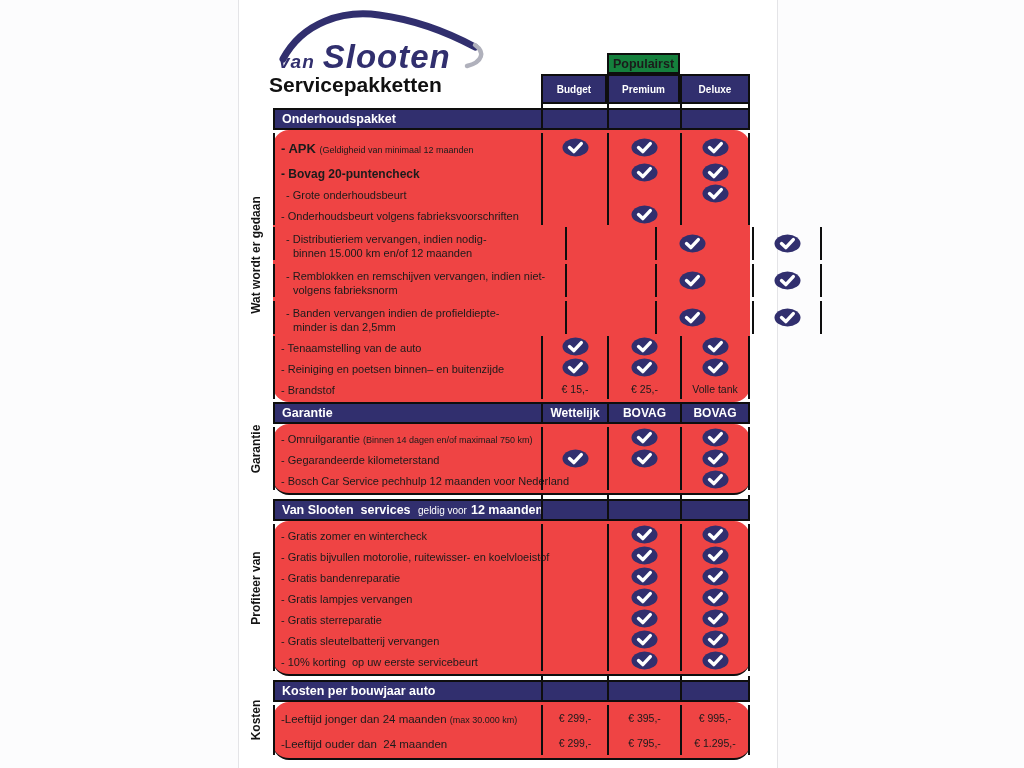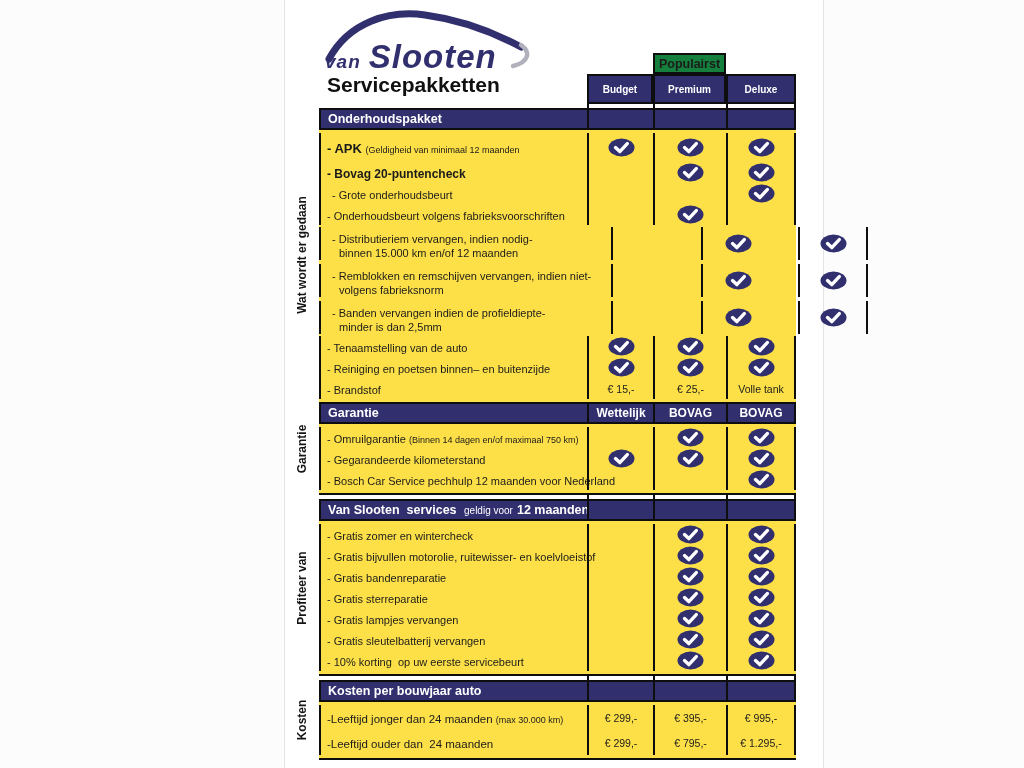--- a/index.html
+++ b/index.html
@@ -1,31 +1,31 @@
 <!DOCTYPE html>
 <html style="--navy: #312f6e; --line: #0e0e0e;"><head>
 <meta charset="utf-8">
 <style>
   * { margin:0; padding:0; box-sizing:border-box; }
   :root { --navy:#312f6e; --line:#0e0e0e; --ink:#1b1b1b; }
   html,body { width:1024px; height:768px; overflow:hidden; }
   body { background:#fcfcfd; font-family:"Liberation Sans", sans-serif; color:var(--ink); position:relative; }
 
   .sheet { position:absolute; left:238px; top:0; width:540px; height:768px; background:#fff;
-           border-left:1px solid #e4e4e7; border-right:1px solid #e4e4e7;margin-left:46px; }
+           border-left:1px solid #e4e4e7; border-right:1px solid #e4e4e7; }
 
   
   .logo { position:absolute; left:38px; top:4px; width:212px; height:72px; }
   .logo svg { position:absolute; left:0; top:0; }
   .logo-text { position:absolute; left:2px; bottom:0; display:flex; align-items:baseline; gap:8px;
                color:var(--navy); font-style:italic; font-weight:bold; }
   .logo-van { font-size:19px; letter-spacing:1px; }
   .logo-slooten { font-size:33px; letter-spacing:1px; }
 
-  .title { position:absolute; left:42px; top:73px; font-size:21px; font-weight:bold; color:#101010; z-index:2; }
+  .title { position:absolute; left:30px; top:73px; font-size:21px; font-weight:bold; color:#101010; z-index:2; }
 
   
   .table { position:absolute; left:34px; top:53px; width:477px; }
   .grid-row { display:grid; grid-template-columns:268px 66px 73px 70px; }
 
   .pop-row { height:21px; }
   .pop-box { border:2px solid var(--line); background:#15803d; font-weight:bold; font-size:12.5px;
              display:flex; align-items:center; justify-content:center; height:21px; }
 
   .hdr-cell { background:var(--navy); border:2px solid var(--line); color:#fff; font-weight:bold;
@@ -36,21 +36,21 @@
   .gap-cell.last { border-right:2px solid var(--line); }
 
   .band-row { background:var(--navy); border-top:2px solid var(--line); border-bottom:2px solid var(--line); height:22px; }
   .band-label { border-left:2px solid var(--line); color:#fff; display:flex; align-items:center; padding-left:7px; gap:4px; white-space:pre; }
   .band-label .b { font-weight:bold; font-size:12.5px; }
   .band-label .s { font-size:10px; }
   .band-col { border-left:2px solid var(--line); color:#fff; font-weight:bold; font-size:12px;
               display:flex; align-items:center; justify-content:center; }
   .band-col.last { border-right:2px solid var(--line); }
 
-  .body { padding:3px 0; background:#fde047; }
+  .body { padding:3px 0; background:#ef4444;border-radius:16px; }
   .body.closed { border-bottom:2px solid var(--line); }
   .t-row { min-height:21px; }
   .t-row .desc-cell { border-left:2px solid var(--line); padding-left:6px; display:flex; flex-direction:column; justify-content:center; }
   .t-row .pkg-cell { border-left:2px solid var(--line); display:flex; align-items:center; justify-content:center; }
   .t-row .pkg-cell.last { border-right:2px solid var(--line); }
   .lbl { display:block; white-space:pre; }
   .main { font-size:11px; }
   .small { font-size:9px; }
   .bold .main { font-weight:bold; font-size:12px; }
   .big .main { font-weight:bold; font-size:13px; }
@@ -418,39 +418,39 @@
           </div>
           <div class="pkg-cell last">
             <svg width="27" height="19" viewBox="0 0 27 19">
               <ellipse cx="13.5" cy="9.5" rx="13" ry="9" fill="#312f6e"></ellipse>
               <path d="M7.5 9.6 L11.8 13.6 L19.3 5.6" stroke="#fff" stroke-width="3.4" fill="none" stroke-linecap="round" stroke-linejoin="round"></path>
             </svg>
           </div>
         </div>
         <div class="t-row grid-row">
           <div class="desc-cell">
+            <div class="lbl"><span class="main">- Gratis lampjes vervangen</span></div>
+          </div>
+          <div class="pkg-cell"></div>
+          <div class="pkg-cell">
+            <svg width="27" height="19" viewBox="0 0 27 19">
+              <ellipse cx="13.5" cy="9.5" rx="13" ry="9" fill="#312f6e"></ellipse>
+              <path d="M7.5 9.6 L11.8 13.6 L19.3 5.6" stroke="#fff" stroke-width="3.4" fill="none" stroke-linecap="round" stroke-linejoin="round"></path>
+            </svg>
+          </div>
+          <div class="pkg-cell last">
+            <svg width="27" height="19" viewBox="0 0 27 19">
+              <ellipse cx="13.5" cy="9.5" rx="13" ry="9" fill="#312f6e"></ellipse>
+              <path d="M7.5 9.6 L11.8 13.6 L19.3 5.6" stroke="#fff" stroke-width="3.4" fill="none" stroke-linecap="round" stroke-linejoin="round"></path>
+            </svg>
+          </div>
+        </div>
+        <div class="t-row grid-row">
+          <div class="desc-cell">
             <div class="lbl"><span class="main">- Gratis sterreparatie</span></div>
-          </div>
-          <div class="pkg-cell"></div>
-          <div class="pkg-cell">
-            <svg width="27" height="19" viewBox="0 0 27 19">
-              <ellipse cx="13.5" cy="9.5" rx="13" ry="9" fill="#312f6e"></ellipse>
-              <path d="M7.5 9.6 L11.8 13.6 L19.3 5.6" stroke="#fff" stroke-width="3.4" fill="none" stroke-linecap="round" stroke-linejoin="round"></path>
-            </svg>
-          </div>
-          <div class="pkg-cell last">
-            <svg width="27" height="19" viewBox="0 0 27 19">
-              <ellipse cx="13.5" cy="9.5" rx="13" ry="9" fill="#312f6e"></ellipse>
-              <path d="M7.5 9.6 L11.8 13.6 L19.3 5.6" stroke="#fff" stroke-width="3.4" fill="none" stroke-linecap="round" stroke-linejoin="round"></path>
-            </svg>
-          </div>
-        </div>
-        <div class="t-row grid-row">
-          <div class="desc-cell">
-            <div class="lbl"><span class="main">- Gratis lampjes vervangen</span></div>
           </div>
           <div class="pkg-cell"></div>
           <div class="pkg-cell">
             <svg width="27" height="19" viewBox="0 0 27 19">
               <ellipse cx="13.5" cy="9.5" rx="13" ry="9" fill="#312f6e"></ellipse>
               <path d="M7.5 9.6 L11.8 13.6 L19.3 5.6" stroke="#fff" stroke-width="3.4" fill="none" stroke-linecap="round" stroke-linejoin="round"></path>
             </svg>
           </div>
           <div class="pkg-cell last">
             <svg width="27" height="19" viewBox="0 0 27 19">

